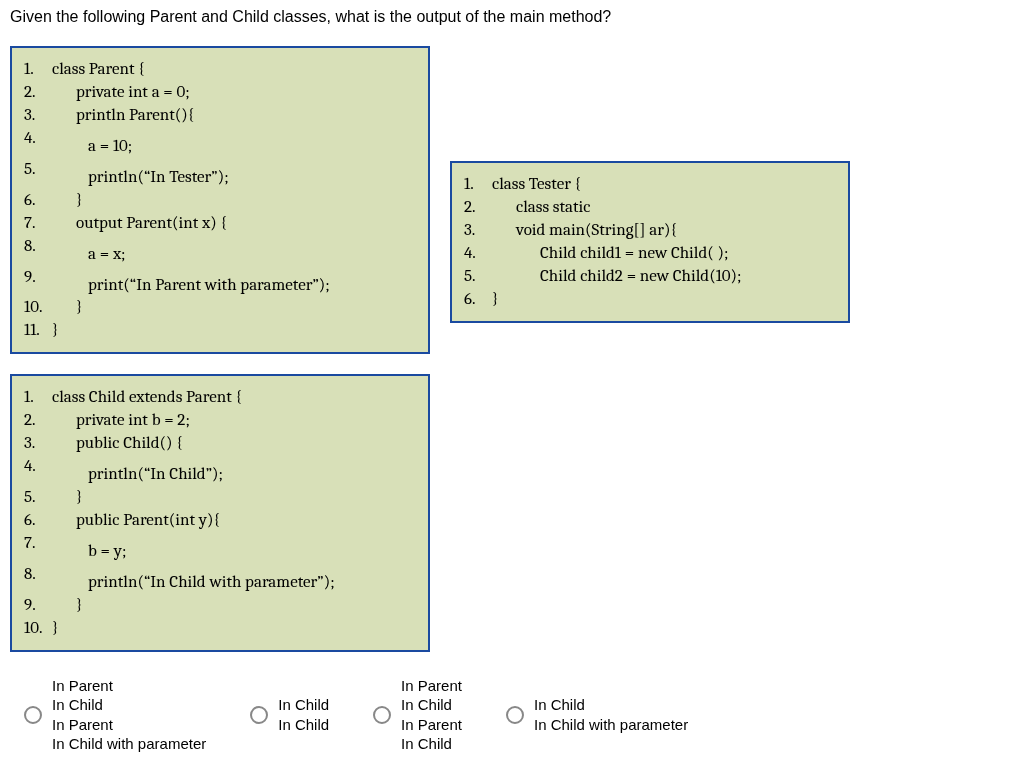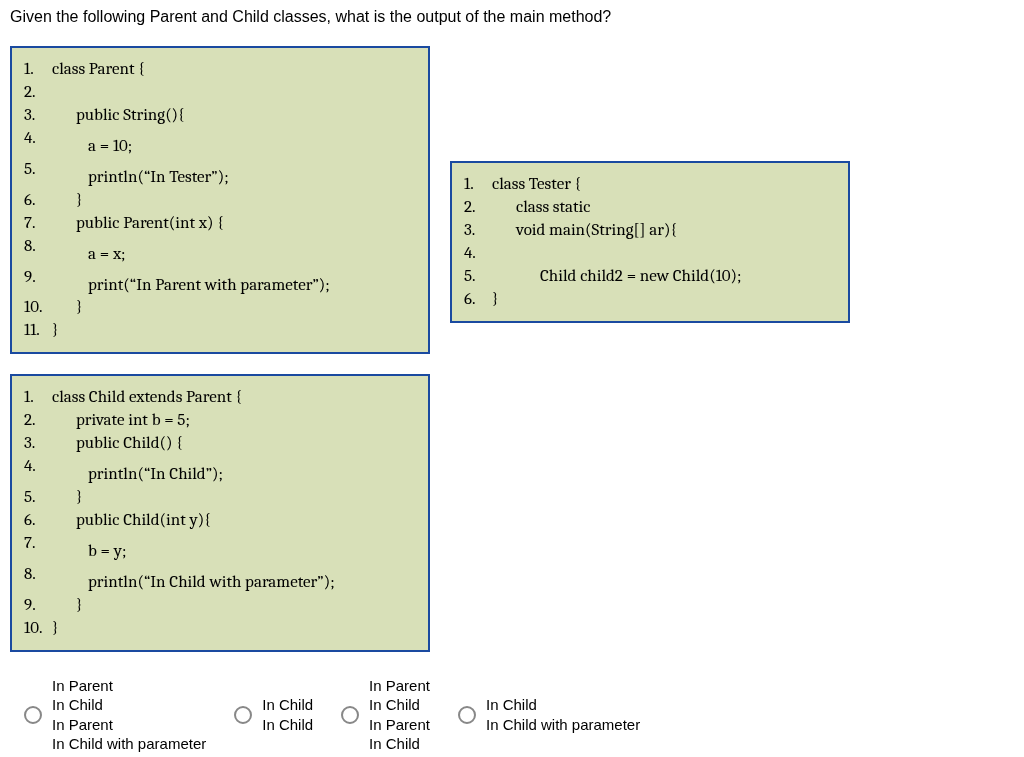--- a/index.html
+++ b/index.html
@@ -52,21 +52,21 @@
     }
     .line-num {
       width: 28px;
       flex-shrink: 0;
     }
     .ind1 { padding-left: 24px; }
     .ind2 { padding-left: 36px; margin-top: 8px; }
     .ind3 { padding-left: 48px; }
     .answers {
       display: flex;
-      gap: 28px;
+      gap: 44px;
       padding-left: 14px;
       margin-top: 24px;
     }
     .answer-option {
       display: flex;
       align-items: center;
       gap: 10px;
     }
     .radio {
       width: 18px;
@@ -88,40 +88,41 @@
 
 <div class="code-container">
   <div class="left-col">
     <div class="code-block code-parent" id="block-parent">
         <div class="code-line">
           <span class="line-num">1.</span>
           <span>class Parent {</span>
         </div>
         <div class="code-line">
           <span class="line-num">2.</span>
+          <span class="ind1">private int a = 0;</span>
         </div>
         <div class="code-line">
           <span class="line-num">3.</span>
-          <span class="ind1">public String(){</span>
+          <span class="ind1">println Parent(){</span>
         </div>
         <div class="code-line">
           <span class="line-num">4.</span>
           <span class="ind2">a = 10;</span>
         </div>
         <div class="code-line">
           <span class="line-num">5.</span>
           <span class="ind2">println(“In Tester”);</span>
         </div>
         <div class="code-line">
           <span class="line-num">6.</span>
           <span class="ind1">}</span>
         </div>
         <div class="code-line">
           <span class="line-num">7.</span>
-          <span class="ind1">public Parent(int x) {</span>
+          <span class="ind1">output Parent(int x) {</span>
         </div>
         <div class="code-line">
           <span class="line-num">8.</span>
           <span class="ind2">a = x;</span>
         </div>
         <div class="code-line">
           <span class="line-num">9.</span>
           <span class="ind2">print(“In Parent with parameter”);</span>
         </div>
         <div class="code-line">
@@ -133,37 +134,37 @@
           <span>}</span>
         </div>
       </div>
     <div class="code-block code-child" id="block-child">
         <div class="code-line">
           <span class="line-num">1.</span>
           <span>class Child extends Parent {</span>
         </div>
         <div class="code-line">
           <span class="line-num">2.</span>
-          <span class="ind1">private int b = 5;</span>
+          <span class="ind1">private int b = 2;</span>
         </div>
         <div class="code-line">
           <span class="line-num">3.</span>
           <span class="ind1">public Child() {</span>
         </div>
         <div class="code-line">
           <span class="line-num">4.</span>
           <span class="ind2">println(“In Child”);</span>
         </div>
         <div class="code-line">
           <span class="line-num">5.</span>
           <span class="ind1">}</span>
         </div>
         <div class="code-line">
           <span class="line-num">6.</span>
-          <span class="ind1">public Child(int y){</span>
+          <span class="ind1">public Parent(int y){</span>
         </div>
         <div class="code-line">
           <span class="line-num">7.</span>
           <span class="ind2">b = y;</span>
         </div>
         <div class="code-line">
           <span class="line-num">8.</span>
           <span class="ind2">println(“In Child with parameter”);</span>
         </div>
         <div class="code-line">
@@ -184,20 +185,21 @@
       <div class="code-line">
         <span class="line-num">2.</span>
         <span class="ind1">class static</span>
       </div>
       <div class="code-line">
         <span class="line-num">3.</span>
         <span class="ind1">void main(String[] ar){</span>
       </div>
       <div class="code-line">
         <span class="line-num">4.</span>
+        <span class="ind3">Child child1 = new Child( );</span>
       </div>
       <div class="code-line">
         <span class="line-num">5.</span>
         <span class="ind3">Child child2 = new Child(10);</span>
       </div>
       <div class="code-line">
         <span class="line-num">6.</span>
         <span>}</span>
       </div>
     </div>

